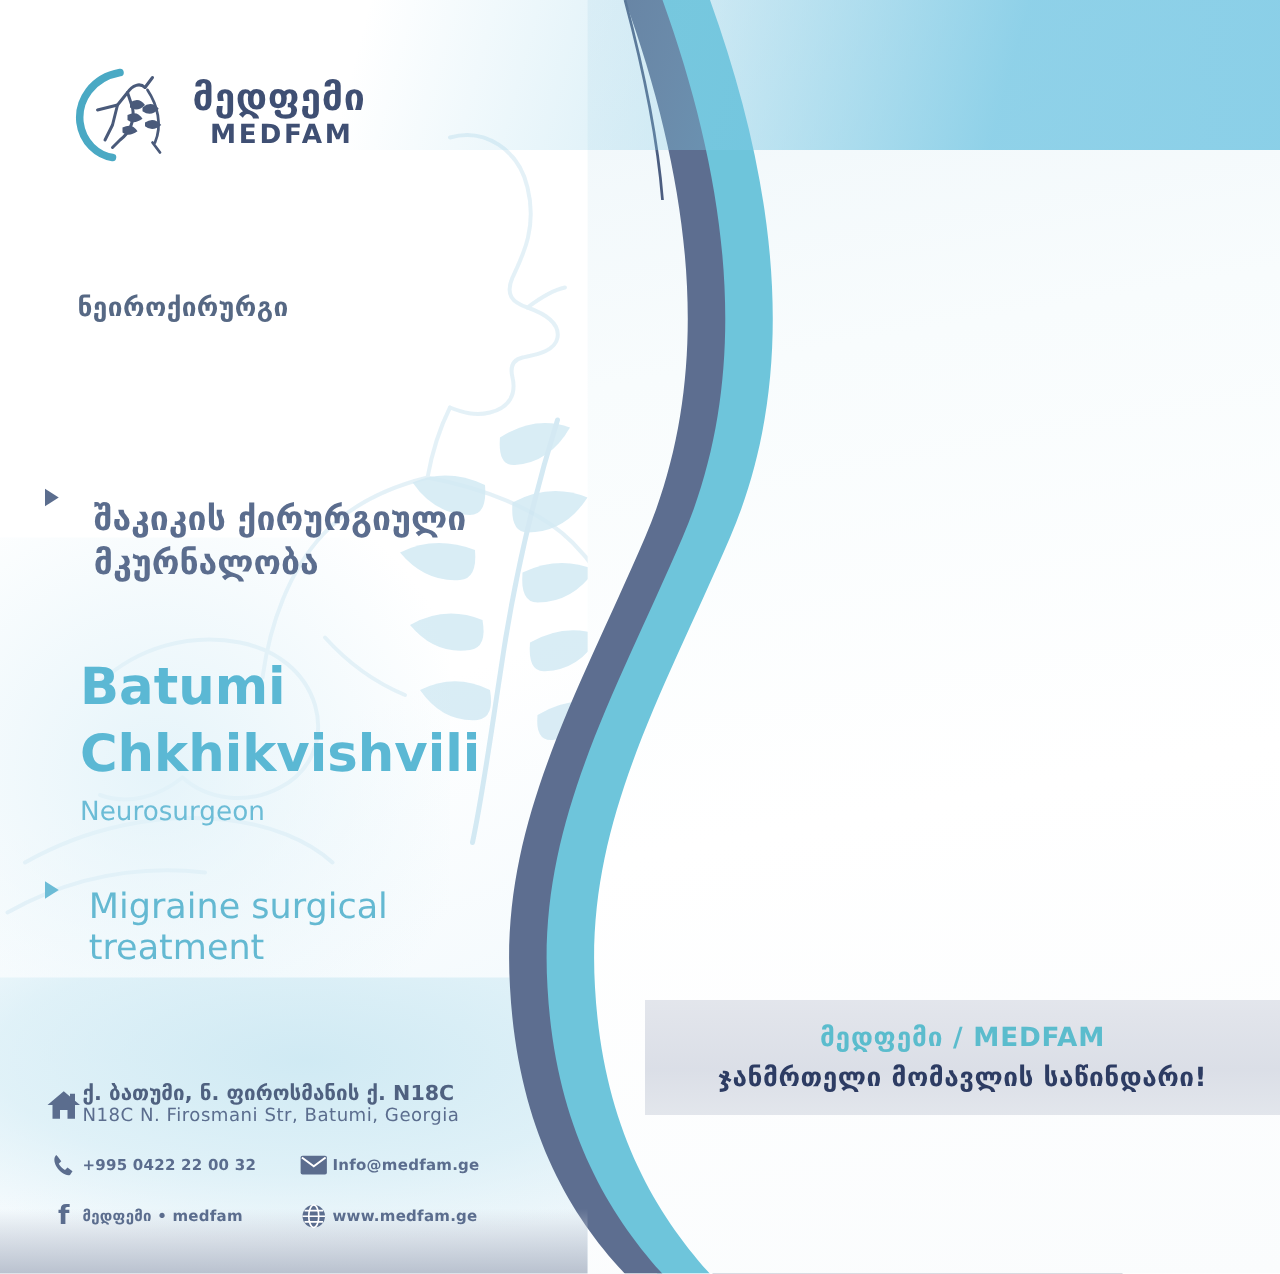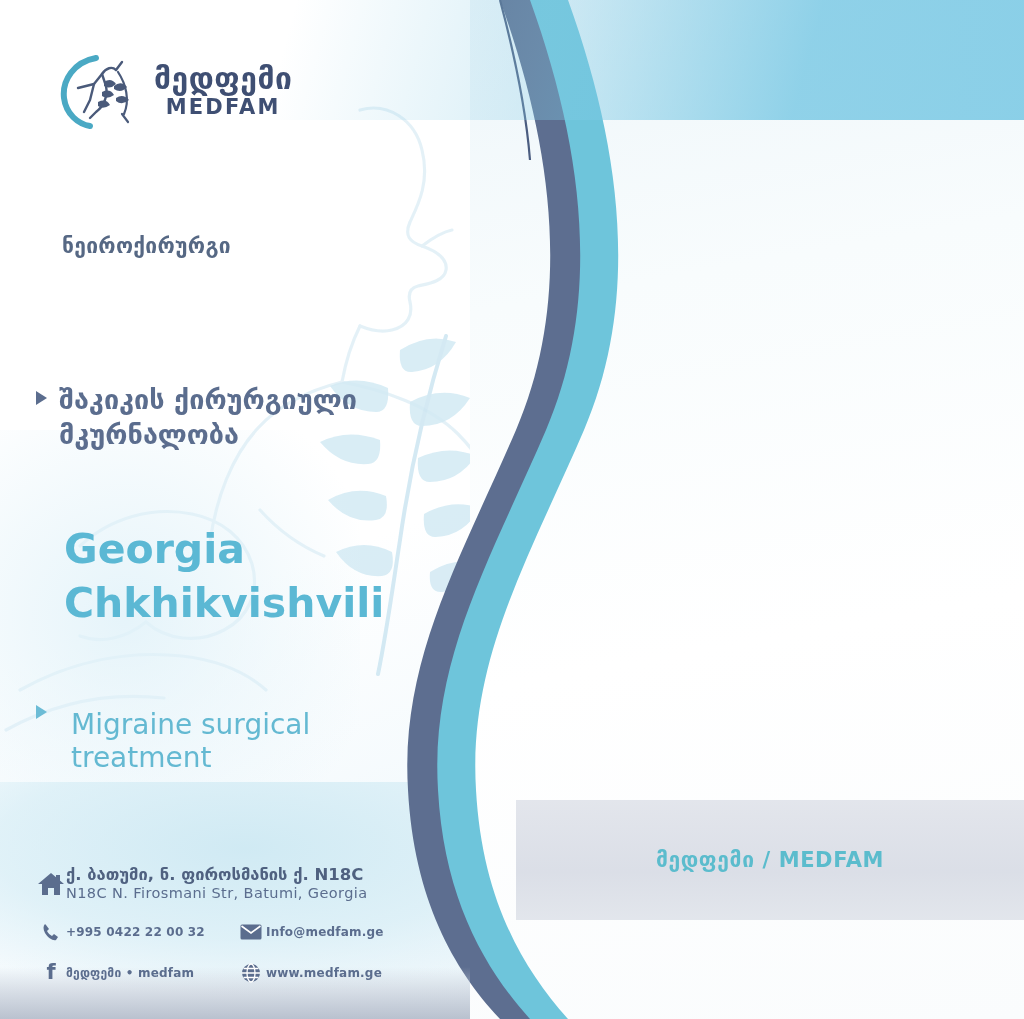--- a/index.html
+++ b/index.html
@@ -48,28 +48,28 @@
     overflow:hidden;
   }
   .photo-bg{
     position:absolute;inset:0;
     background:linear-gradient(170deg,#eef6fa 0%,#f8fcfd 28%,#ffffff 62%,#fafcfd 100%);
   }
 
   
   .logo{position:absolute;left:60px;top:52px;display:flex;align-items:center;gap:14px;}
   .logo-mark{width:80px;height:78px;flex:0 0 auto;}
-  .logo-text{line-height:1;text-align:center;}
+  .logo-text{line-height:1;}
   .logo-ka{
     font-size:30px;font-weight:700;color:#3f4f73;letter-spacing:.5px;
     display:block;
   }
   .logo-en{
     font-size:21px;font-weight:700;color:#3f4f73;letter-spacing:2.2px;
-    display:block;margin-top:3px;
+    display:block;margin-top:3px;margin-left:14px;
   }
 
   
   .ka-block{position:absolute;left:62px;top:228px;width:420px;}
   .ka-name{
     font-size:46px;font-weight:700;color:#4c5d7e;line-height:1.18;
     letter-spacing:.5px;margin:0;
   }
   .ka-role{
     font-size:21px;font-weight:700;color:#566884;letter-spacing:.3px;
@@ -81,21 +81,21 @@
     width:0;height:0;flex:0 0 auto;
     border-left:11px solid #5b6d8e;
     border-top:7px solid transparent;
     border-bottom:7px solid transparent;
     margin-top:9px;
   }
   .tri.teal{border-left-color:#6cbcd6;}
 
   .ka-service{position:absolute;left:36px;top:382px;width:420px;}
   .ka-service-text{
-    font-size:27px;font-weight:700;color:#5b6d8e;line-height:1.30;margin:0;
+    font-size:27px;font-weight:700;color:#5b6d8e;line-height:1.30;margin:16px;
   }
 
   .en-block{position:absolute;left:64px;top:522px;width:420px;}
   .en-name{
     font-size:41px;font-weight:700;color:#5bb8d4;line-height:1.32;margin:0;
   }
   .en-role{
     font-size:21px;font-weight:400;color:#6cbcd6;margin:7px 0 0 0;
   }
 
@@ -114,21 +114,21 @@
   .c-addr-ka{font-size:16.5px;font-weight:700;color:#4f6180;line-height:1.15;}
   .c-addr-en{font-size:14.5px;font-weight:400;color:#5b6d8e;letter-spacing:.4px;line-height:1.2;}
   .c-val{font-size:12px;font-weight:700;color:#5b6d8e;letter-spacing:.2px;}
   .c-val.ka{font-weight:700;}
   .c-col-a{width:200px;display:flex;align-items:center;}
   .c-col-b{display:flex;align-items:center;justify-content:flex-end;}
   .fb-f{font-size:21px;font-weight:700;color:#5b6d8e;line-height:1;}
 
   
   .tagline{
-    position:absolute;left:516px;top:800px;width:508px;height:120px;
+    position:absolute;left:516px;top:800px;width:508px;height:92px;
     background:linear-gradient(180deg,rgba(224,227,234,.90) 0%,rgba(216,220,229,.92) 60%,rgba(222,226,233,.86) 100%);
     display:flex;flex-direction:column;align-items:center;justify-content:center;
     gap:8px;
   }
   .tag-1{font-size:21px;font-weight:700;color:#5bbccd;letter-spacing:.6px;}
   .tag-2{font-size:21px;font-weight:700;color:#2d3c63;letter-spacing:.4px;}
 </style>
 </head>
 <body>
 
@@ -284,22 +284,23 @@
   <div class="ka-block">
     <p class="ka-role">ნეიროქირურგი</p>
   </div>
 
   <div class="ka-service bullet-row">
     <span class="tri"></span>
     <p class="ka-service-text">შაკიკის ქირურგიული მკურნალობა</p>
   </div>
 
   <div class="en-block">
-    <h2 class="en-name">Georgia</h2>
+    <h2 class="en-name">Batumi</h2>
     <h2 class="en-name">Chkhikvishvili</h2>
+    <p class="en-role">Neurosurgeon</p>
   </div>
 
   <div class="en-service bullet-row">
     <span class="tri teal"></span>
     <p class="en-service-text">Migraine surgical treatment</p>
   </div>
 
   <div class="contact">
 
     <div class="c-row">
@@ -353,15 +354,16 @@
           </svg>
         </span>
         <span class="c-val">www.medfam.ge</span>
       </span>
     </div>
 
   </div>
 
   <div class="tagline">
     <span class="tag-1">მედფემი / MEDFAM</span>
+    <span class="tag-2">ჯანმრთელი მომავლის საწინდარი!</span>
   </div>
 
 </div>
 
 </body></html>

